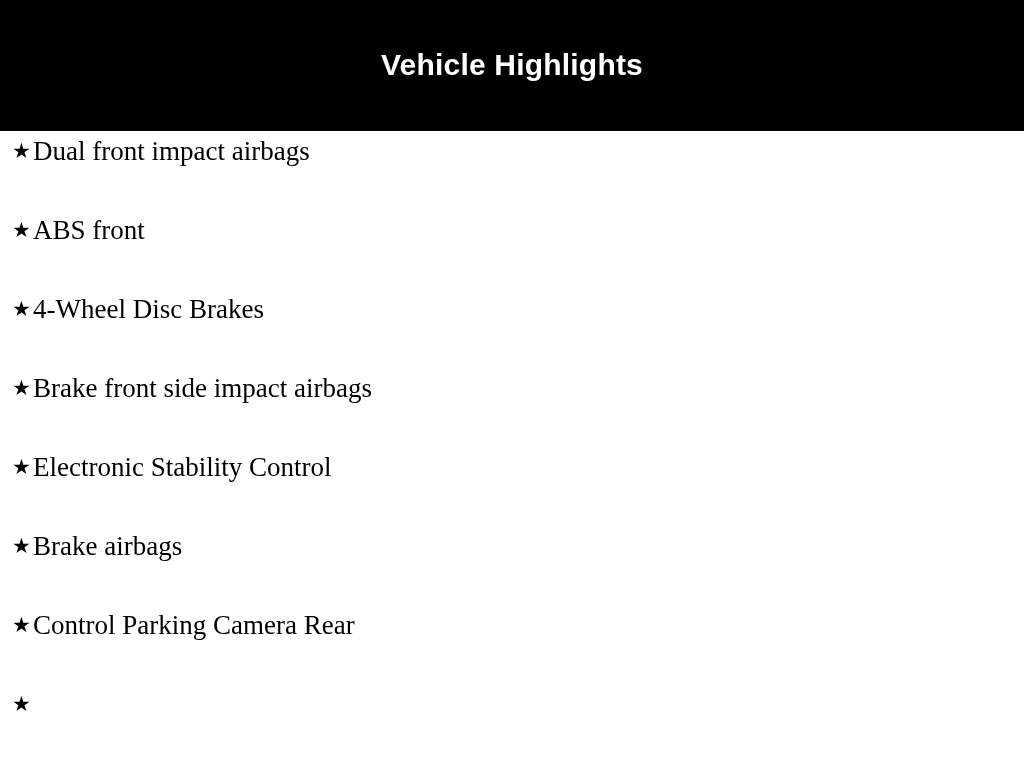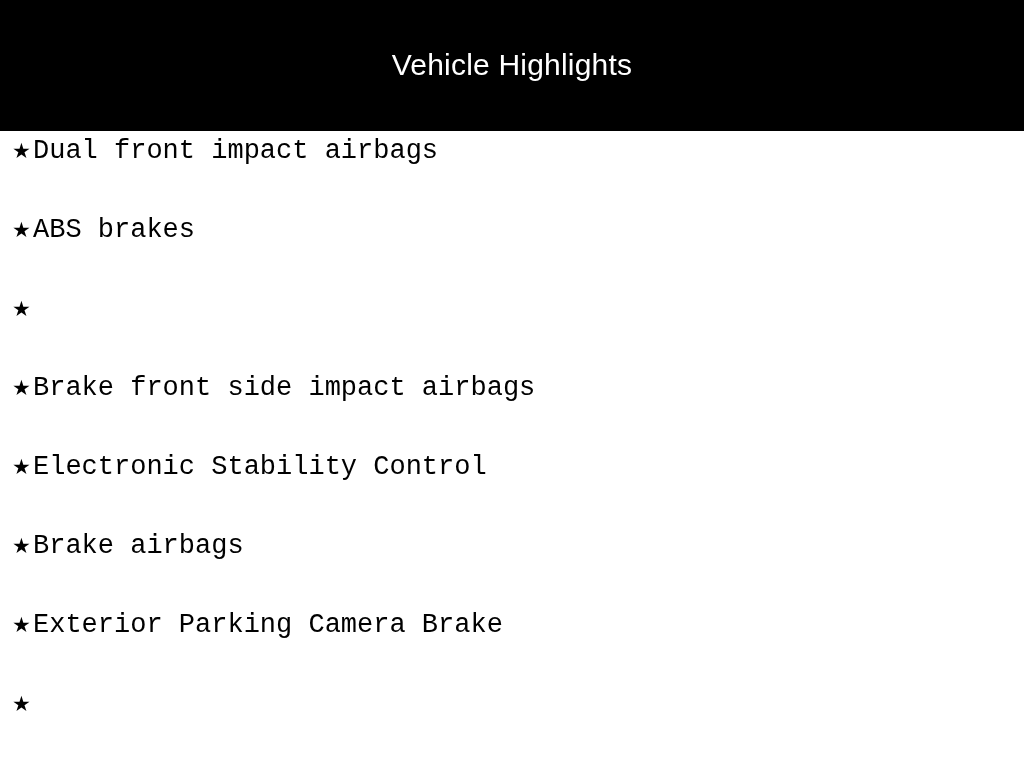--- a/index.html
+++ b/index.html
@@ -32,21 +32,21 @@
     height: 131px;
     background: #000000;
     display: flex;
     align-items: center;
     justify-content: center;
   }
 
   .header-title {
     color: #ffffff;
     font-family: "Liberation Sans", "DejaVu Sans", sans-serif;
-    font-weight: normal;
+    font-weight: bold;
     font-size: 30px;
     line-height: 34px;
     letter-spacing: 0.2px;
     text-align: center;
     white-space: nowrap;
     margin: 0;
     padding: 0;
     transform: translateY(-1px);
   }
 
@@ -80,21 +80,21 @@
     color: #000000;
     font-family: "DejaVu Sans", sans-serif;
     font-size: 21px;
     line-height: 41px;
     transform: translateY(0px);
   }
 
   .highlight-item .item-label {
     display: block;
     color: #000000;
-    font-family: Liberation Mono, monospace;
+    font-family: Liberation Serif, serif;
     font-weight: normal;
     font-size: 27px;
     line-height: 41px;
     white-space: nowrap;
     padding-left: 1px;
   }
 </style>
 </head>
 <body>
 
@@ -106,45 +106,46 @@
 
   <ul class="highlights-list">
 
     <li class="highlight-item">
       <span class="bullet-star">★</span>
       <span class="item-label">Dual front impact airbags</span>
     </li>
 
     <li class="highlight-item">
       <span class="bullet-star">★</span>
-      <span class="item-label">ABS brakes</span>
+      <span class="item-label">ABS front</span>
     </li>
 
     <li class="highlight-item">
       <span class="bullet-star">★</span>
+      <span class="item-label">4-Wheel Disc Brakes</span>
     </li>
 
     <li class="highlight-item">
       <span class="bullet-star">★</span>
       <span class="item-label">Brake front side impact airbags</span>
     </li>
 
     <li class="highlight-item">
       <span class="bullet-star">★</span>
       <span class="item-label">Electronic Stability Control</span>
     </li>
 
     <li class="highlight-item">
       <span class="bullet-star">★</span>
       <span class="item-label">Brake airbags</span>
     </li>
 
     <li class="highlight-item">
       <span class="bullet-star">★</span>
-      <span class="item-label">Exterior Parking Camera Brake</span>
+      <span class="item-label">Control Parking Camera Rear</span>
     </li>
 
     <li class="highlight-item">
       <span class="bullet-star">★</span>
     </li>
 
   </ul>
 
 </div>
 

